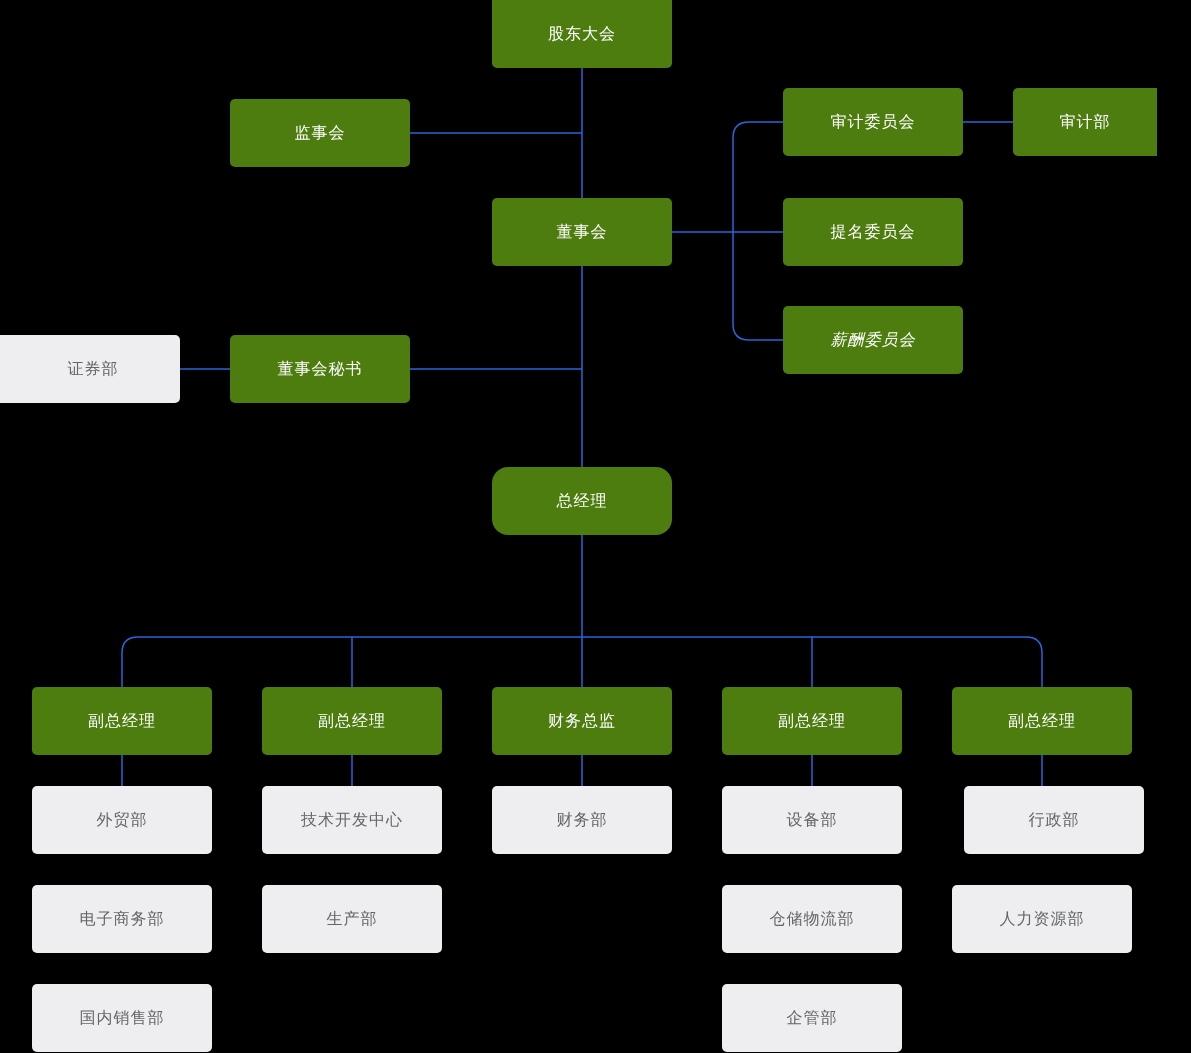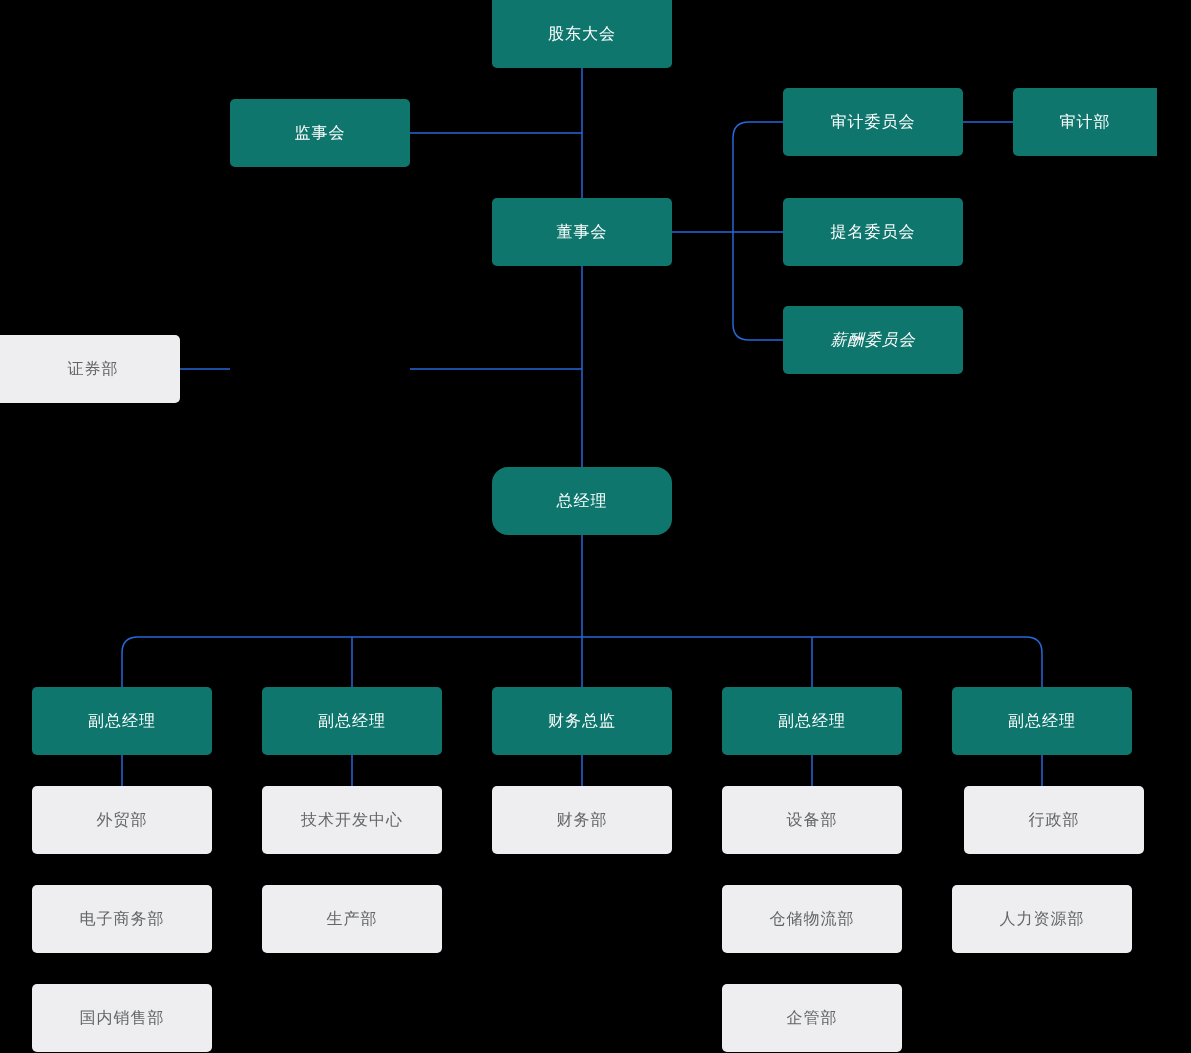--- a/index.html
+++ b/index.html
@@ -15,21 +15,21 @@
     position:absolute;
     width:180px;height:68px;
     display:flex;align-items:center;justify-content:center;
     font-size:16px;letter-spacing:1px;
     border-radius:5px;
     box-sizing:border-box;
     z-index:1;
     cursor:default;
     white-space:nowrap;
   }
-  .exec{background:#0f766e;color:#ffffff;}
+  .exec{background:#4d7c0f;color:#ffffff;}
   .dept{background:#eeeef0;color:#636569;}
   .flush-left{border-top-left-radius:0;border-bottom-left-radius:0;}
   .flush-right{border-top-right-radius:0;border-bottom-right-radius:0;width:144px;}
   .flush-top{border-top-left-radius:0;border-top-right-radius:0;}
 </style>
 </head>
 <body>
 
 <div id="canvas">
 
@@ -73,20 +73,21 @@
   <div class="node exec" style="left:783px;top:88px;">审计委员会</div>
 
   <div class="node exec flush-right" style="left:1013px;top:88px;">审计部</div>
 
   <div class="node exec" style="left:783px;top:198px;">提名委员会</div>
 
   <div class="node exec" style="left:783px;top:306px;font-style:italic;">薪酬委员会</div>
 
   <div class="node dept flush-left" style="left:0;top:335px;padding-left:6px;">证券部</div>
 
+  <div class="node exec" style="left:230px;top:335px;">董事会秘书</div>
 
   <div class="node exec" style="left:492px;top:467px;border-radius:16px;">总经理</div>
 
   <div class="node exec" style="left:32px;top:687px;">副总经理</div>
   <div class="node dept" style="left:32px;top:786px;">外贸部</div>
   <div class="node dept" style="left:32px;top:885px;">电子商务部</div>
   <div class="node dept" style="left:32px;top:984px;">国内销售部</div>
 
   <div class="node exec" style="left:262px;top:687px;">副总经理</div>
   <div class="node dept" style="left:262px;top:786px;">技术开发中心</div>

